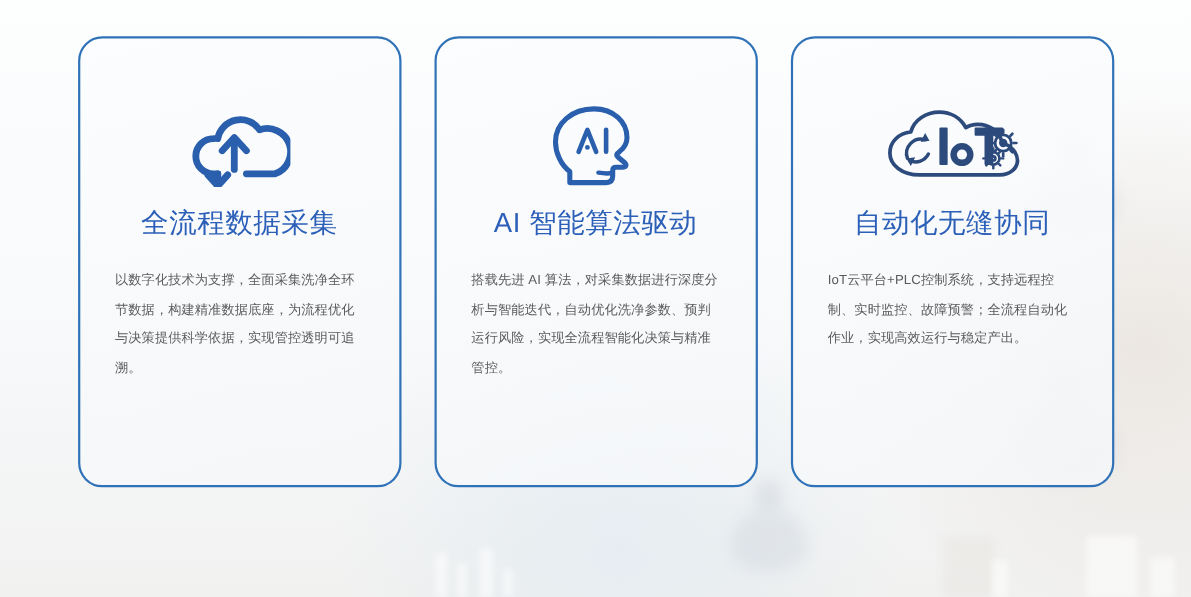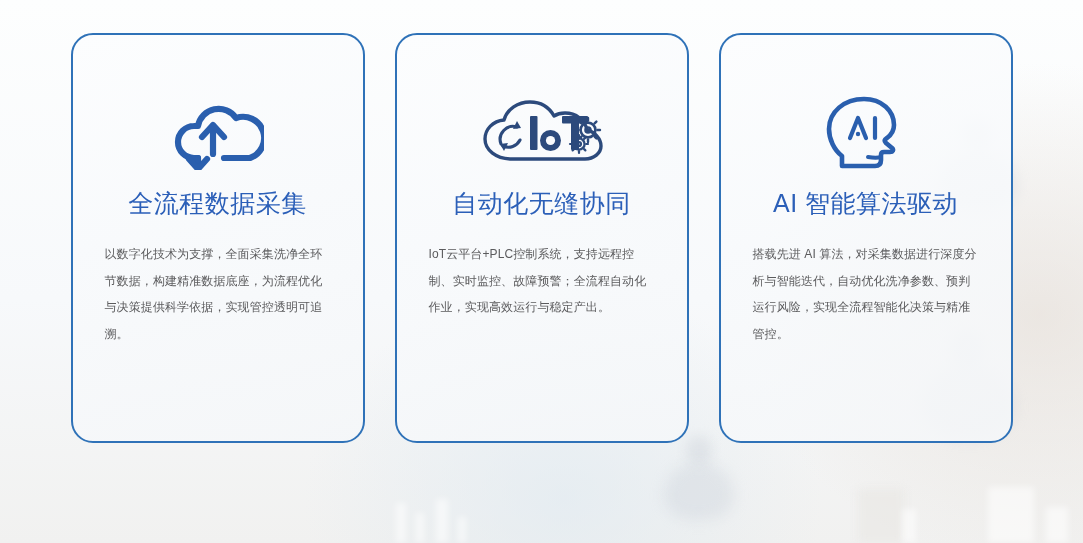--- a/index.html
+++ b/index.html
@@ -165,20 +165,42 @@
 
           <path d="M41 58 V30"></path>
           <path d="M30 41 L41 29 L52 41"></path>
 
           <path d="M26 62 V72"></path>
           <path d="M17 63 L26 73 L35 63"></path>
         </svg>
       </div>
       <div class="card-title">全流程数据采集</div>
       <div class="card-body">以数字化技术为支撑，全面采集洗净全环节数据，构建精准数据底座，为流程优化与决策提供科学依据，实现管控透明可追溯。</div>
+    </div>
+
+    <div class="card">
+      <div class="icon-wrap">
+        <svg width="84" height="78" viewBox="0 0 84 78" fill="none" stroke="#2a5fae" stroke-width="4.6" stroke-linecap="round" stroke-linejoin="round">
+
+          <path d="M18 72 V62 C10 56 5 45 5 35 C5 18 20 5 40 5
+                   C58 5 70 17 70 31 C70 37 67 41 63 44
+                   C60 46 60 47 62 49 L68 54 C70 56 69 58 66 58 H60
+                   C58 58 57 59 57 61 V66 C57 70 55 72 51 72 Z"></path>
+
+          <path d="M44 63 C50 64 54 64 57 63" stroke-width="4"></path>
+
+          <path d="M26 44 L34 24 L42 44" stroke-width="4.2"></path>
+
+          <circle cx="34" cy="40" r="2.2" fill="#2a5fae" stroke="none"></circle>
+
+          <path d="M51 24 V44" stroke-width="4.2"></path>
+        </svg>
+      </div>
+      <div class="card-title">AI 智能算法驱动</div>
+      <div class="card-body">搭载先进 AI 算法，对采集数据进行深度分析与智能迭代，自动优化洗净参数、预判运行风险，实现全流程智能化决策与精准管控。</div>
     </div>
 
     <div class="card">
       <div class="icon-wrap">
         <svg width="132" height="68" viewBox="0 0 132 68" fill="none">
 
           <path d="M36 60 C20 60 9 51 9 40 C9 30 17 22 28 21
                    C31 10 42 3 54 3 C64 3 73 8 78 17
                    C81 15 85 14 89 14 C100 14 109 21 111 31
                    C119 33 125 40 125 47 C125 54 118 60 109 60 Z" stroke="#2c4a7c" stroke-width="3.4" stroke-linejoin="round"></path>
@@ -225,36 +247,14 @@
               <path d="M108.1 39.9 L109.4 38.6"></path>
                 <path d="M96.6 51.4 L97.9 50.1"></path>
             </g>
           </g>
         </svg>
       </div>
       <div class="card-title">自动化无缝协同</div>
       <div class="card-body">IoT云平台+PLC控制系统，支持远程控制、实时监控、故障预警；全流程自动化作业，实现高效运行与稳定产出。</div>
     </div>
 
-    <div class="card">
-      <div class="icon-wrap">
-        <svg width="84" height="78" viewBox="0 0 84 78" fill="none" stroke="#2a5fae" stroke-width="4.6" stroke-linecap="round" stroke-linejoin="round">
-
-          <path d="M18 72 V62 C10 56 5 45 5 35 C5 18 20 5 40 5
-                   C58 5 70 17 70 31 C70 37 67 41 63 44
-                   C60 46 60 47 62 49 L68 54 C70 56 69 58 66 58 H60
-                   C58 58 57 59 57 61 V66 C57 70 55 72 51 72 Z"></path>
-
-          <path d="M44 63 C50 64 54 64 57 63" stroke-width="4"></path>
-
-          <path d="M26 44 L34 24 L42 44" stroke-width="4.2"></path>
-
-          <circle cx="34" cy="40" r="2.2" fill="#2a5fae" stroke="none"></circle>
-
-          <path d="M51 24 V44" stroke-width="4.2"></path>
-        </svg>
-      </div>
-      <div class="card-title">AI 智能算法驱动</div>
-      <div class="card-body">搭载先进 AI 算法，对采集数据进行深度分析与智能迭代，自动优化洗净参数、预判运行风险，实现全流程智能化决策与精准管控。</div>
-    </div>
-
   </div>
 </div>
 
 </body></html>

